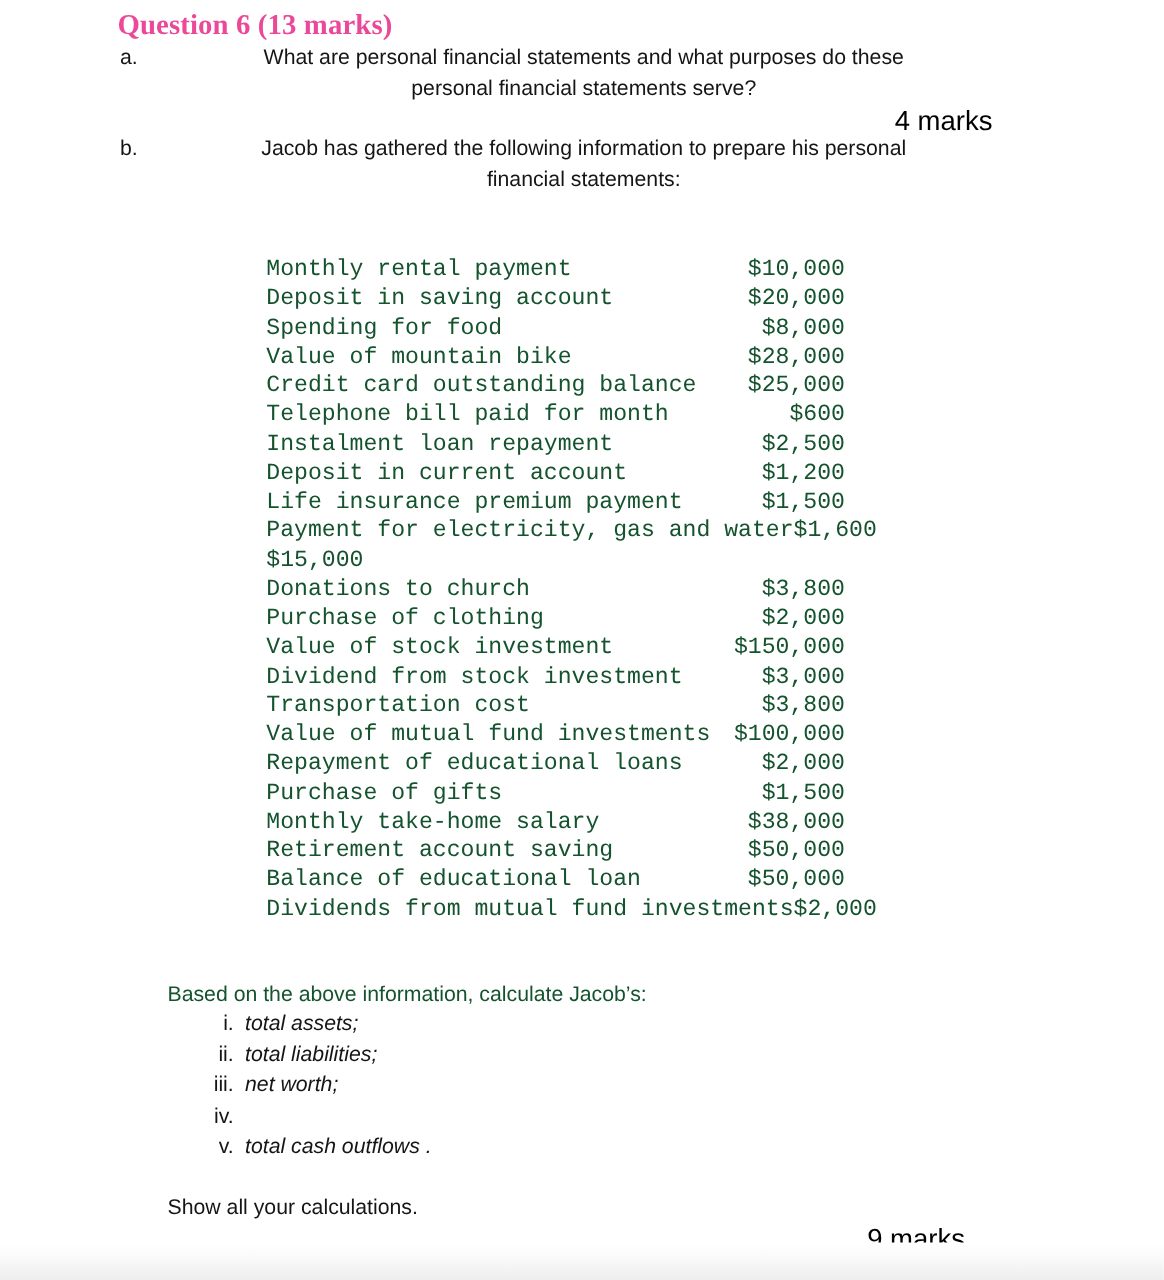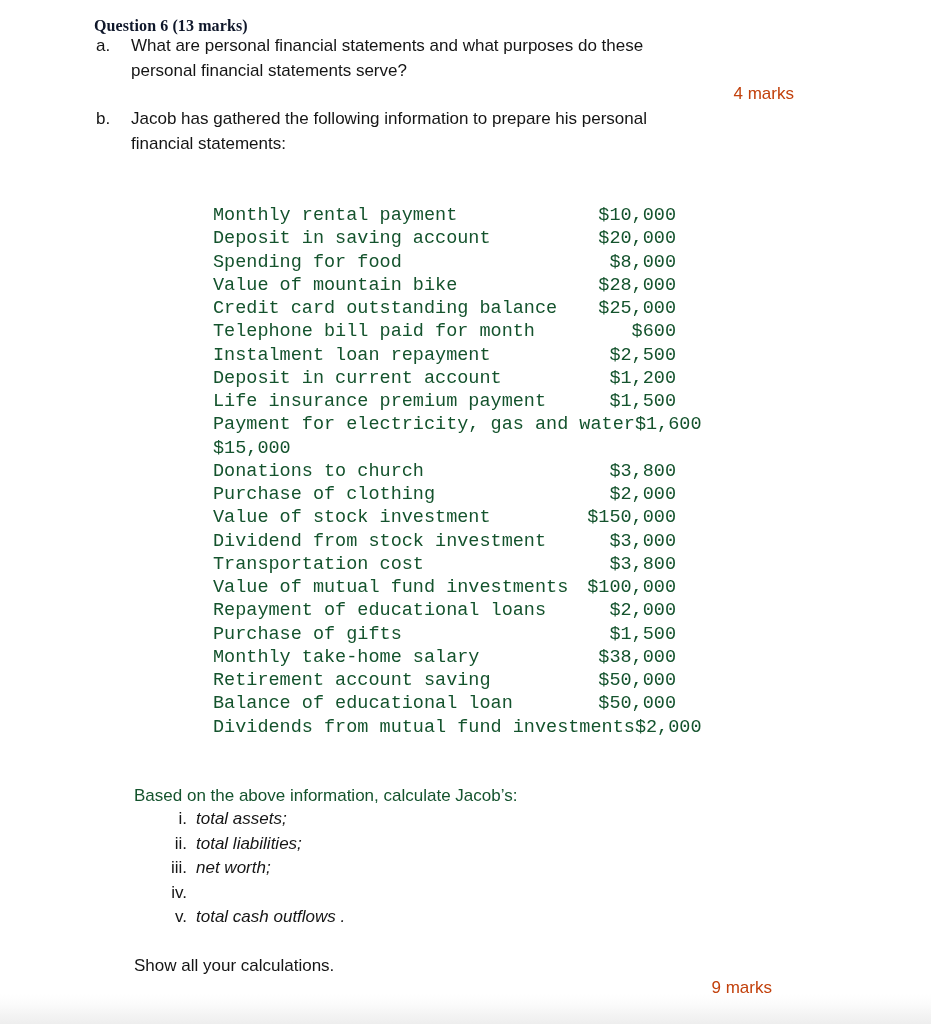--- a/index.html
+++ b/index.html
@@ -23,59 +23,59 @@
     background: #ffffff;
   }
 
   
   .q-title {
     position: absolute;
     left: 94px;
     top: 7px;
     font-family: "Liberation Serif", serif;
     font-weight: bold;
-    font-size: 16px;
+    font-size: 23px;
     letter-spacing: 0.1px;
-    color: #0f172a;
-    white-space: nowrap;
-    margin-top: 10px;
+    color: #ec4899;
+    white-space: nowrap;
   }
 
   
   .part {
     position: absolute;
     font-size: 17px;
     line-height: 25px;
     color: #151515;
   }
   .part .marker {
     position: absolute;
     left: 0;
     top: 0;
     width: 34px;
     text-align: left;
   }
   .part .body {
-    margin-left: 35px;
+    margin-left: 71px;
     display: block;
     width: 600px;
+    text-align: center;
   }
   .part .body .ln {
     display: block;
     white-space: nowrap;
   }
 
   #part-a { left: 96px; top: 33px; }
   #part-b { left: 96px; top: 106px; }
 
   
   .marks {
     position: absolute;
-    font-size: 17px;
-    color: #c2410c;
+    font-size: 22px;
+    color: #000000;
     text-align: right;
     white-space: nowrap;
   }
   #marks-a { left: 494px; width: 300px; top: 84px; }
   #marks-b { left: 472px; width: 300px; top: 978px; }
 
   
   .item-list {
     position: absolute;
     left: 213px;

